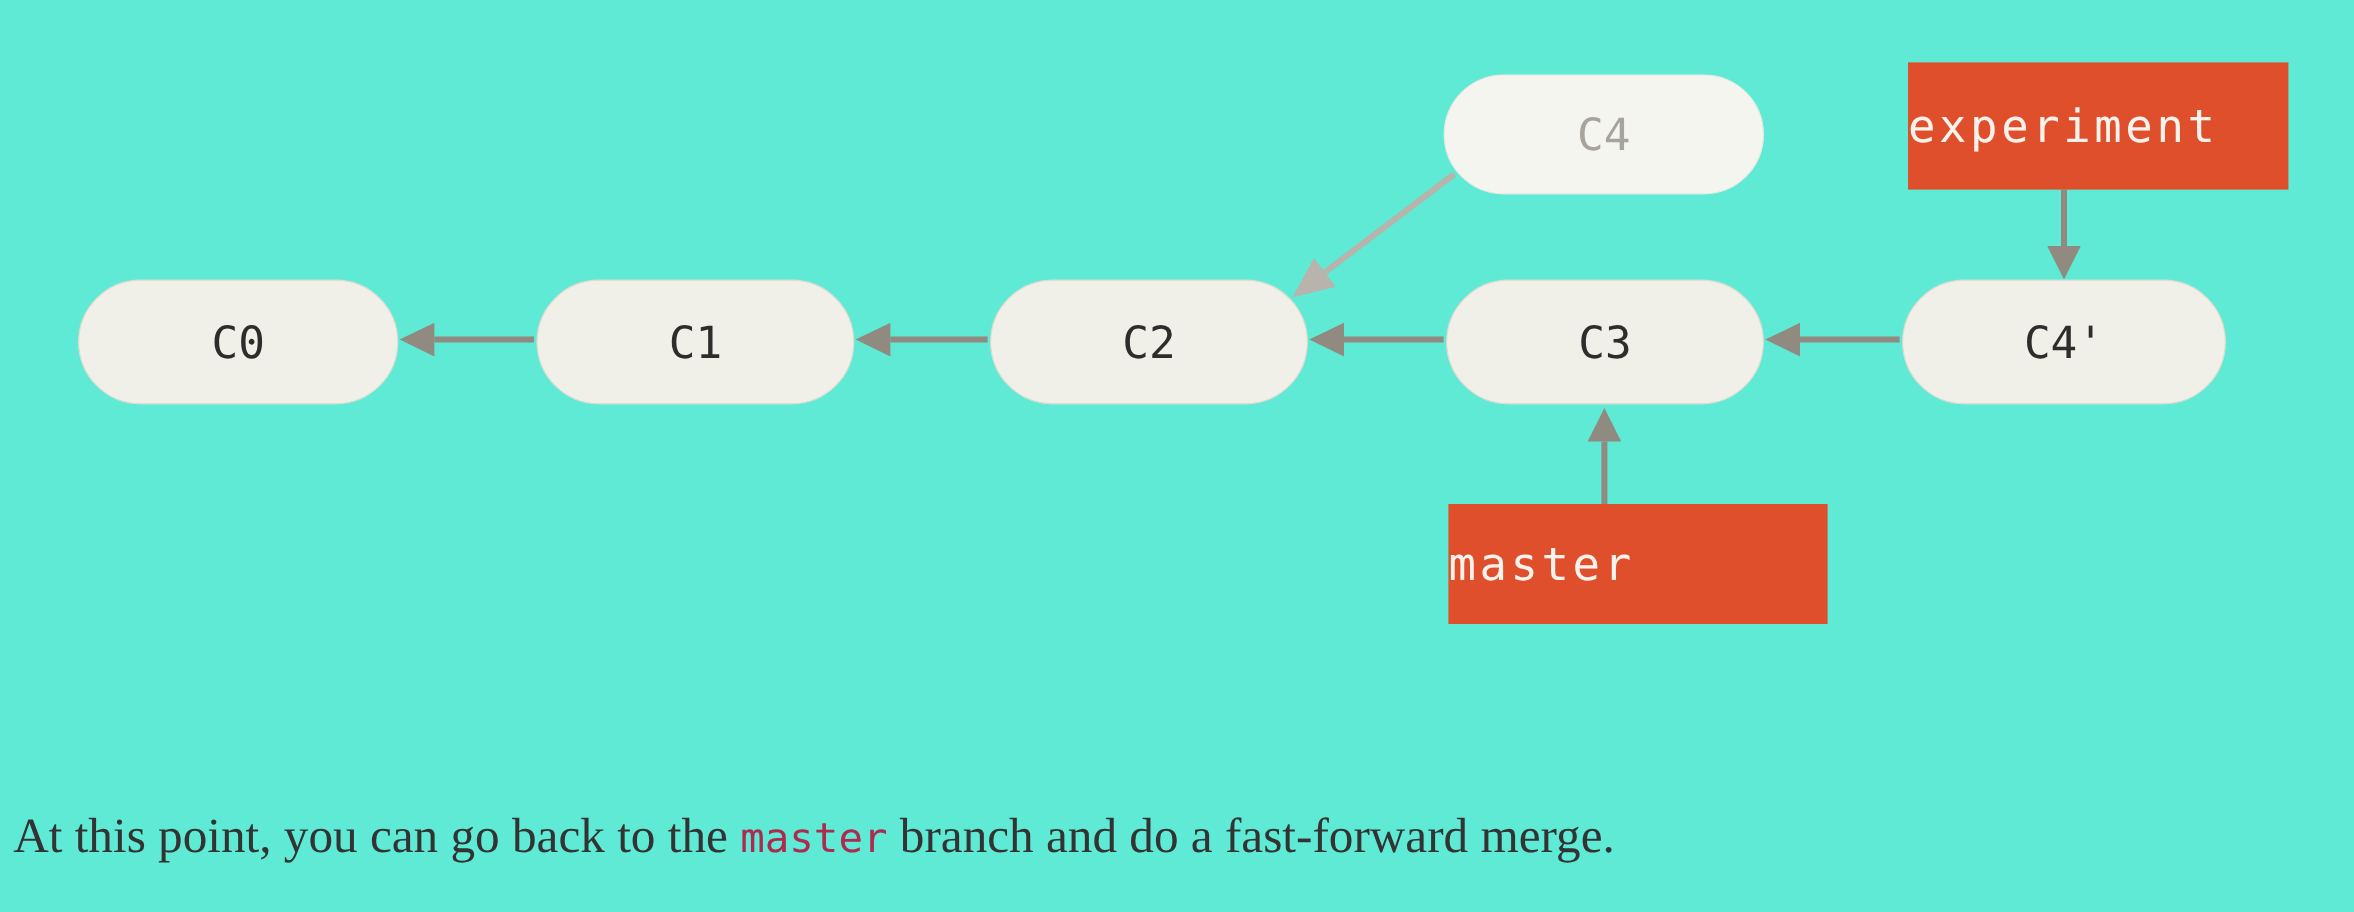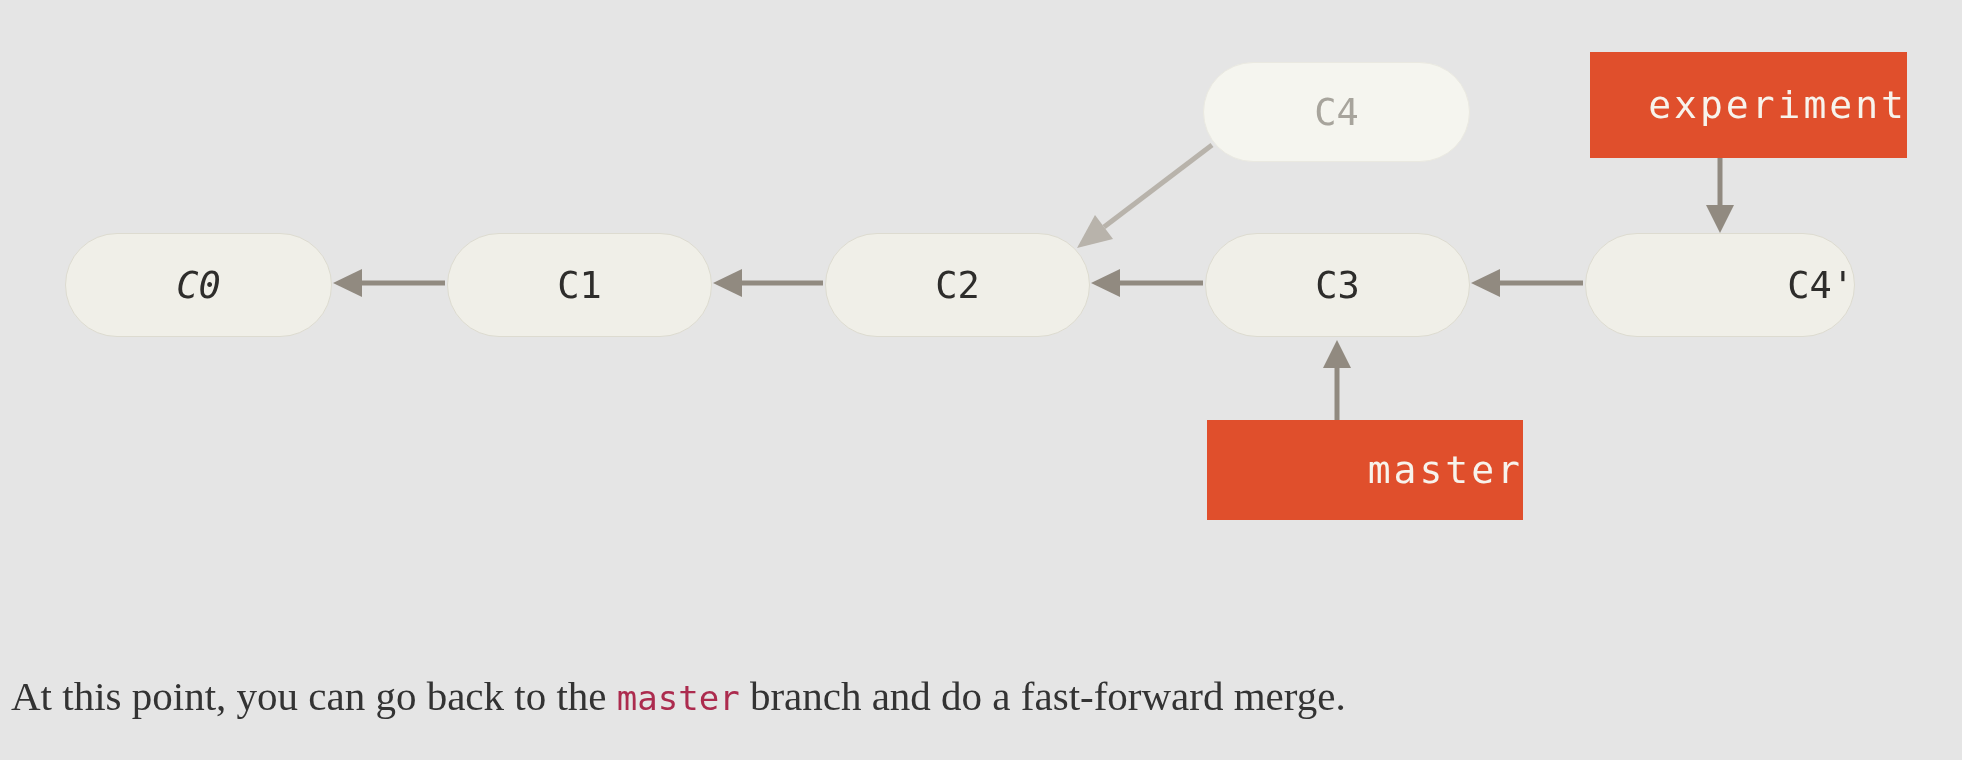--- a/index.html
+++ b/index.html
@@ -14,21 +14,21 @@
     --arrow:#918a80;
     --ghost-arrow:#b8b3ab;
     --code-red:#ac2b4e;
     --body-text:#333333;
   }
   html,body{margin:0;padding:0;background:#ffffff;}
   .page{
     position:relative;
     width:1962px;
     height:760px;
-    background:#e5e5e5;
+    background:#5eead4;
     overflow:hidden;
     font-family:"Liberation Serif", serif;
   }
   .diagram{position:absolute;left:0;top:0;width:1962px;height:540px;}
   .arrow-layer{position:absolute;left:0;top:0;width:1962px;height:540px;}
   .commit{
     position:absolute;
     height:104px;
     border-radius:52px;
     background:var(--node-bg);
@@ -39,32 +39,32 @@
     justify-content:center;
     font-family:"DejaVu Sans Mono", monospace;
     font-size:37px;
     color:var(--node-text);
   }
   .commit.ghost{
     background:var(--ghost-bg);
     border-color:var(--ghost-border);
     color:var(--ghost-text);
   }
-  .c0{left:65px;top:233px;width:267px;font-style:italic;}
+  .c0{left:65px;top:233px;width:267px;}
   .c1{left:447px;top:233px;width:265px;}
   .c2{left:825px;top:233px;width:265px;}
   .c3{left:1205px;top:233px;width:265px;}
-  .c4p{left:1585px;top:233px;width:270px;justify-content:flex-end;}
+  .c4p{left:1585px;top:233px;width:270px;}
   .c4ghost{left:1203px;top:62px;width:267px;height:100px;border-radius:50px;}
   .branch{
     position:absolute;
     background:var(--branch-bg);
     display:flex;
     align-items:center;
-    justify-content:flex-end;
+    justify-content:flex-start;
     font-family:"DejaVu Sans Mono", monospace;
     font-size:38px;
     letter-spacing:3px;
     color:var(--branch-text);
   }
   .branch.experiment{left:1590px;top:52px;width:317px;height:106px;}
   .branch.master{left:1207px;top:420px;width:316px;height:100px;}
   .caption{
     position:absolute;
     left:25px;

